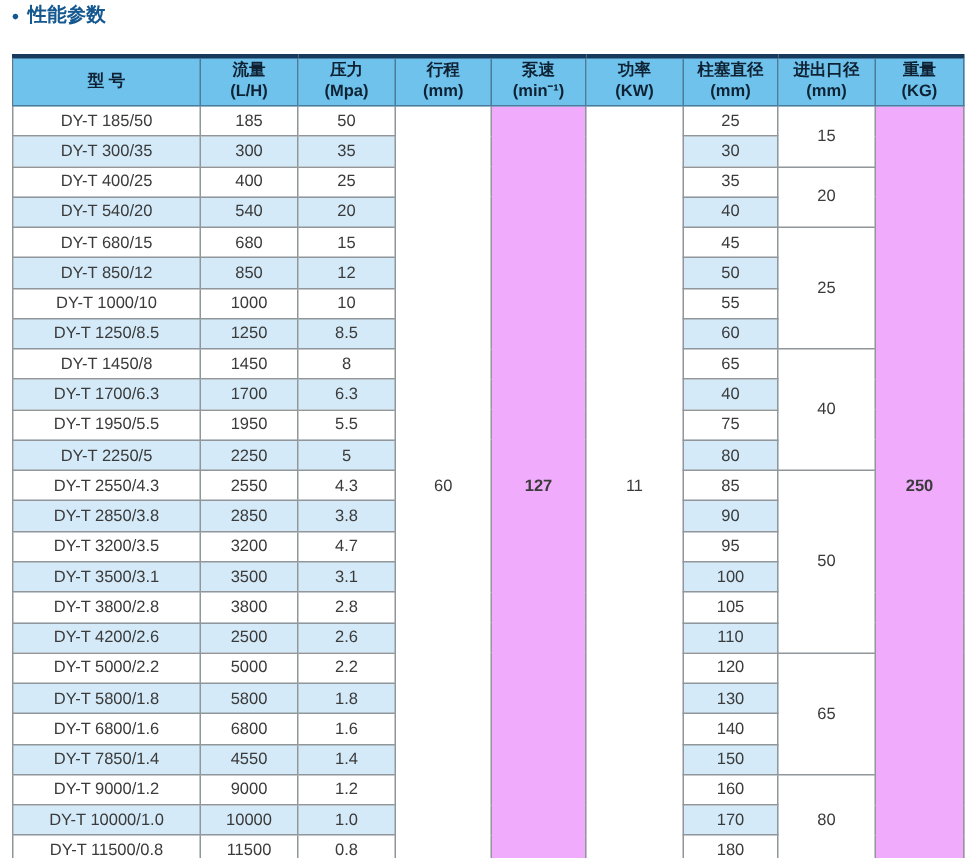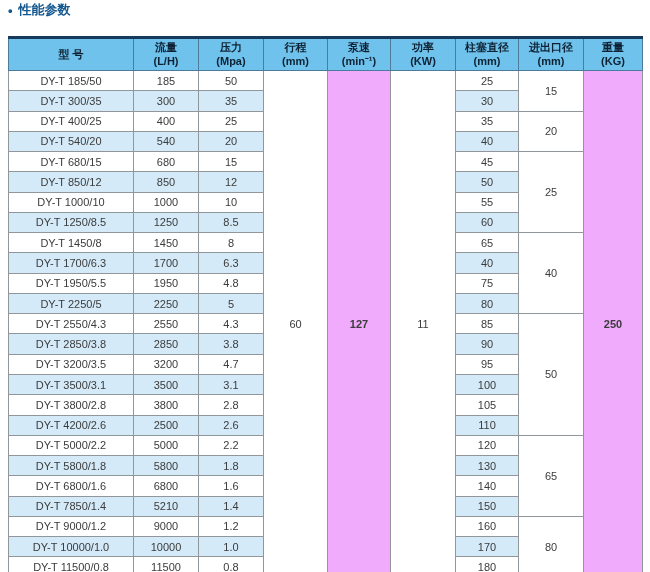--- a/index.html
+++ b/index.html
@@ -197,21 +197,21 @@
         </tr>
         <tr>
           <td class="stripe">DY-T 1700/6.3</td>
           <td class="stripe">1700</td>
           <td class="stripe">6.3</td>
           <td class="stripe">40</td>
         </tr>
         <tr>
           <td class="stripe">DY-T 1950/5.5</td>
           <td class="stripe">1950</td>
-          <td class="stripe">4.8</td>
+          <td class="stripe">5.5</td>
           <td class="stripe">75</td>
         </tr>
         <tr>
           <td class="stripe">DY-T 2250/5</td>
           <td class="stripe">2250</td>
           <td class="stripe">5</td>
           <td class="stripe">80</td>
         </tr>
         <tr>
           <td class="stripe">DY-T 2550/4.3</td>
@@ -264,21 +264,21 @@
           <td class="stripe">130</td>
         </tr>
         <tr>
           <td class="stripe">DY-T 6800/1.6</td>
           <td class="stripe">6800</td>
           <td class="stripe">1.6</td>
           <td class="stripe">140</td>
         </tr>
         <tr>
           <td class="stripe">DY-T 7850/1.4</td>
-          <td class="stripe">5210</td>
+          <td class="stripe">4550</td>
           <td class="stripe">1.4</td>
           <td class="stripe">150</td>
         </tr>
         <tr>
           <td class="stripe">DY-T 9000/1.2</td>
           <td class="stripe">9000</td>
           <td class="stripe">1.2</td>
           <td class="stripe">160</td>
           <td class="span-white" rowspan="3">80</td>
         </tr>

